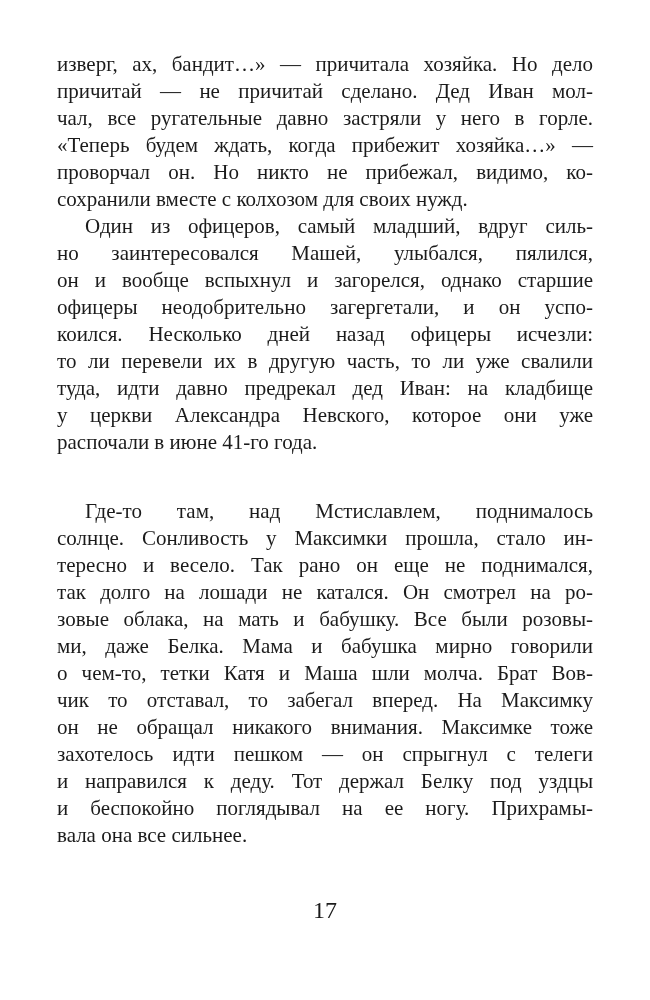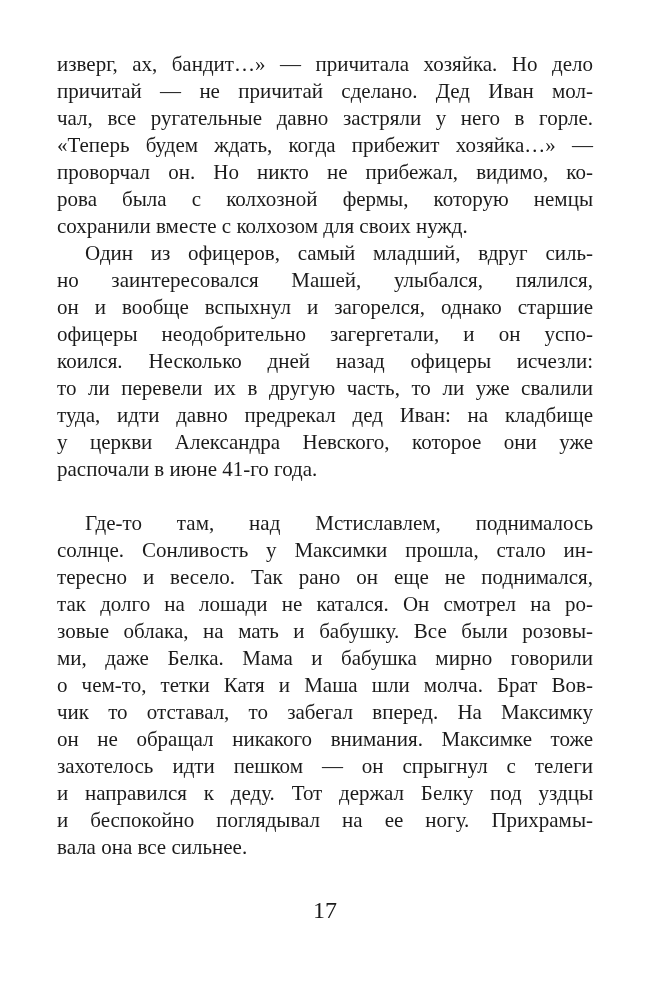--- a/index.html
+++ b/index.html
@@ -20,21 +20,21 @@
     left: 57px;
     top: 51px;
     width: 536px;
     font-size: 21px;
     line-height: 27px;
   }
   .paragraph {
     margin: 0;
   }
   .paragraph.gap-before {
-    margin-top: 27px;
+    margin-top: 42px;
   }
   .line {
     height: 27px;
     line-height: 27px;
     text-align: justify;
     text-align-last: justify;
     white-space: nowrap;
   }
   .line.last {
     text-align-last: left;
@@ -57,21 +57,20 @@
 <body>
 
 <div class="book-page">
   <div class="text-block">
       <div class="paragraph">
         <div class="line">изверг, ах, бандит…» — причитала хозяйка. Но дело</div>
         <div class="line">причитай — не причитай сделано. Дед Иван мол-</div>
         <div class="line">чал, все ругательные давно застряли у него в горле.</div>
         <div class="line">«Теперь будем ждать, когда прибежит хозяйка…» —</div>
         <div class="line">проворчал он. Но никто не прибежал, видимо, ко-</div>
-        <div class="line">рова была с колхозной фермы, которую немцы</div>
         <div class="line last">сохранили вместе с колхозом для своих нужд.</div>
       </div>
       <div class="paragraph">
         <div class="line indent">Один из офицеров, самый младший, вдруг силь-</div>
         <div class="line">но заинтересовался Машей, улыбался, пялился,</div>
         <div class="line">он и вообще вспыхнул и загорелся, однако старшие</div>
         <div class="line">офицеры неодобрительно загергетали, и он успо-</div>
         <div class="line">коился. Несколько дней назад офицеры исчезли:</div>
         <div class="line">то ли перевели их в другую часть, то ли уже свалили</div>
         <div class="line">туда, идти давно предрекал дед Иван: на кладбище</div>

